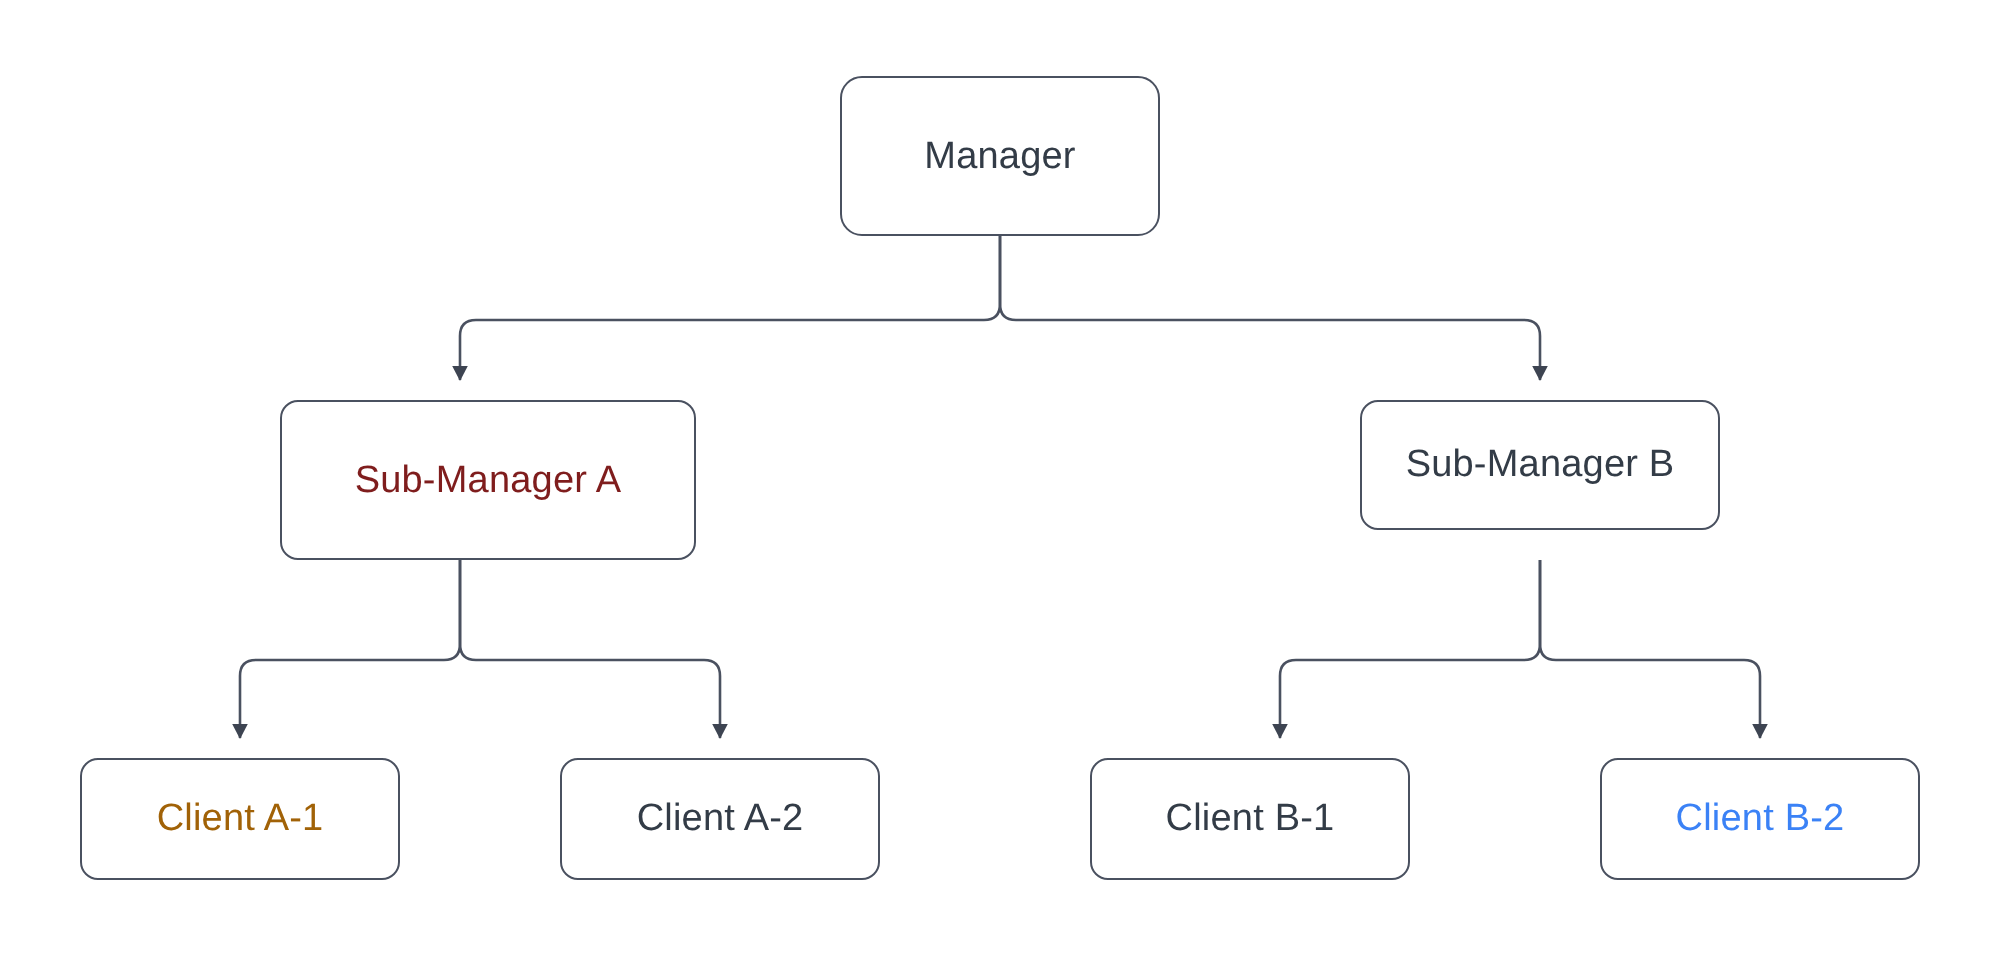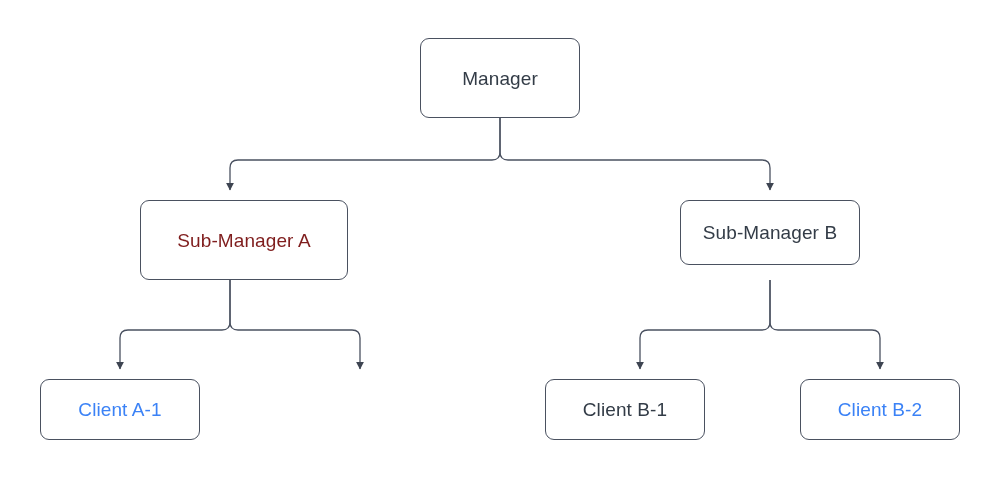--- a/index.html
+++ b/index.html
@@ -70,36 +70,39 @@
       <path d="M 230 280 L 230 322 Q 230 330 222 330 L 128 330 Q 120 330 120 338 L 120 369" marker-end="url(#arrowhead)"></path>
 
       <path d="M 230 280 L 230 322 Q 230 330 238 330 L 352 330 Q 360 330 360 338 L 360 369" marker-end="url(#arrowhead)"></path>
 
       <path d="M 770 280 L 770 322 Q 770 330 762 330 L 648 330 Q 640 330 640 338 L 640 369" marker-end="url(#arrowhead)"></path>
 
       <path d="M 770 280 L 770 322 Q 770 330 778 330 L 872 330 Q 880 330 880 338 L 880 369" marker-end="url(#arrowhead)"></path>
     </g>
   </svg>
 
-  <div class="node-box" id="node-manager" style="left: 420px; top: 38px; width: 160px; height: 80px; border-color: rgb(74, 81, 96); background: rgb(255, 255, 255); color: rgb(51, 60, 71);">
+  <div class="node-box" id="node-manager" style="left: 420px; top: 38px; width: 160px; height: 80px; border-color: rgb(74, 81, 96); background: rgb(255, 255, 255); color: rgb(51, 60, 71); border-radius: 11px;">
     <span class="node-label">Manager</span>
   </div>
 
   <div class="node-box" id="node-sub-manager-a" style="left: 140px; top: 200px; width: 208px; height: 80px; border-color: rgb(74, 81, 96); background: rgb(255, 255, 255); color: #7f1d1d; align-items: center;">
     <span class="node-label">Sub-Manager A</span>
   </div>
 
   <div class="node-box" id="node-sub-manager-b" style="left: 680px; top: 200px; width: 180px; height: 65px; border-color: rgb(74, 81, 96); background: rgb(255, 255, 255); color: rgb(51, 60, 71);">
     <span class="node-label">Sub-Manager B</span>
   </div>
 
-  <div class="node-box" id="node-client-a-1" style="left: 40px; top: 379px; width: 160px; height: 61px; border-color: rgb(74, 81, 96); background: rgb(255, 255, 255); color: #3b82f6;">
+  <div class="node-box" id="node-client-a-1" style="left: 40px; top: 379px; width: 160px; height: 61px; border-color: rgb(74, 81, 96); background: rgb(255, 255, 255); color: #a16207;">
     <span class="node-label">Client A-1</span>
   </div>
 
+  <div class="node-box" id="node-client-a-2" style="left: 280px; top: 379px; width: 160px; height: 61px; border-color: rgb(74, 81, 96); background: rgb(255, 255, 255); color: rgb(51, 60, 71);">
+    <span class="node-label">Client A-2</span>
+  </div>
 
   <div class="node-box" id="node-client-b-1" style="left: 545px; top: 379px; width: 160px; height: 61px; border-color: rgb(74, 81, 96); background: rgb(255, 255, 255); color: rgb(51, 60, 71);">
     <span class="node-label">Client B-1</span>
   </div>
 
   <div class="node-box" id="node-client-b-2" style="left: 800px; top: 379px; width: 160px; height: 61px; border-color: rgb(74, 81, 96); background: rgb(255, 255, 255); color: #3b82f6;">
     <span class="node-label">Client B-2</span>
   </div>
 
 </div>

